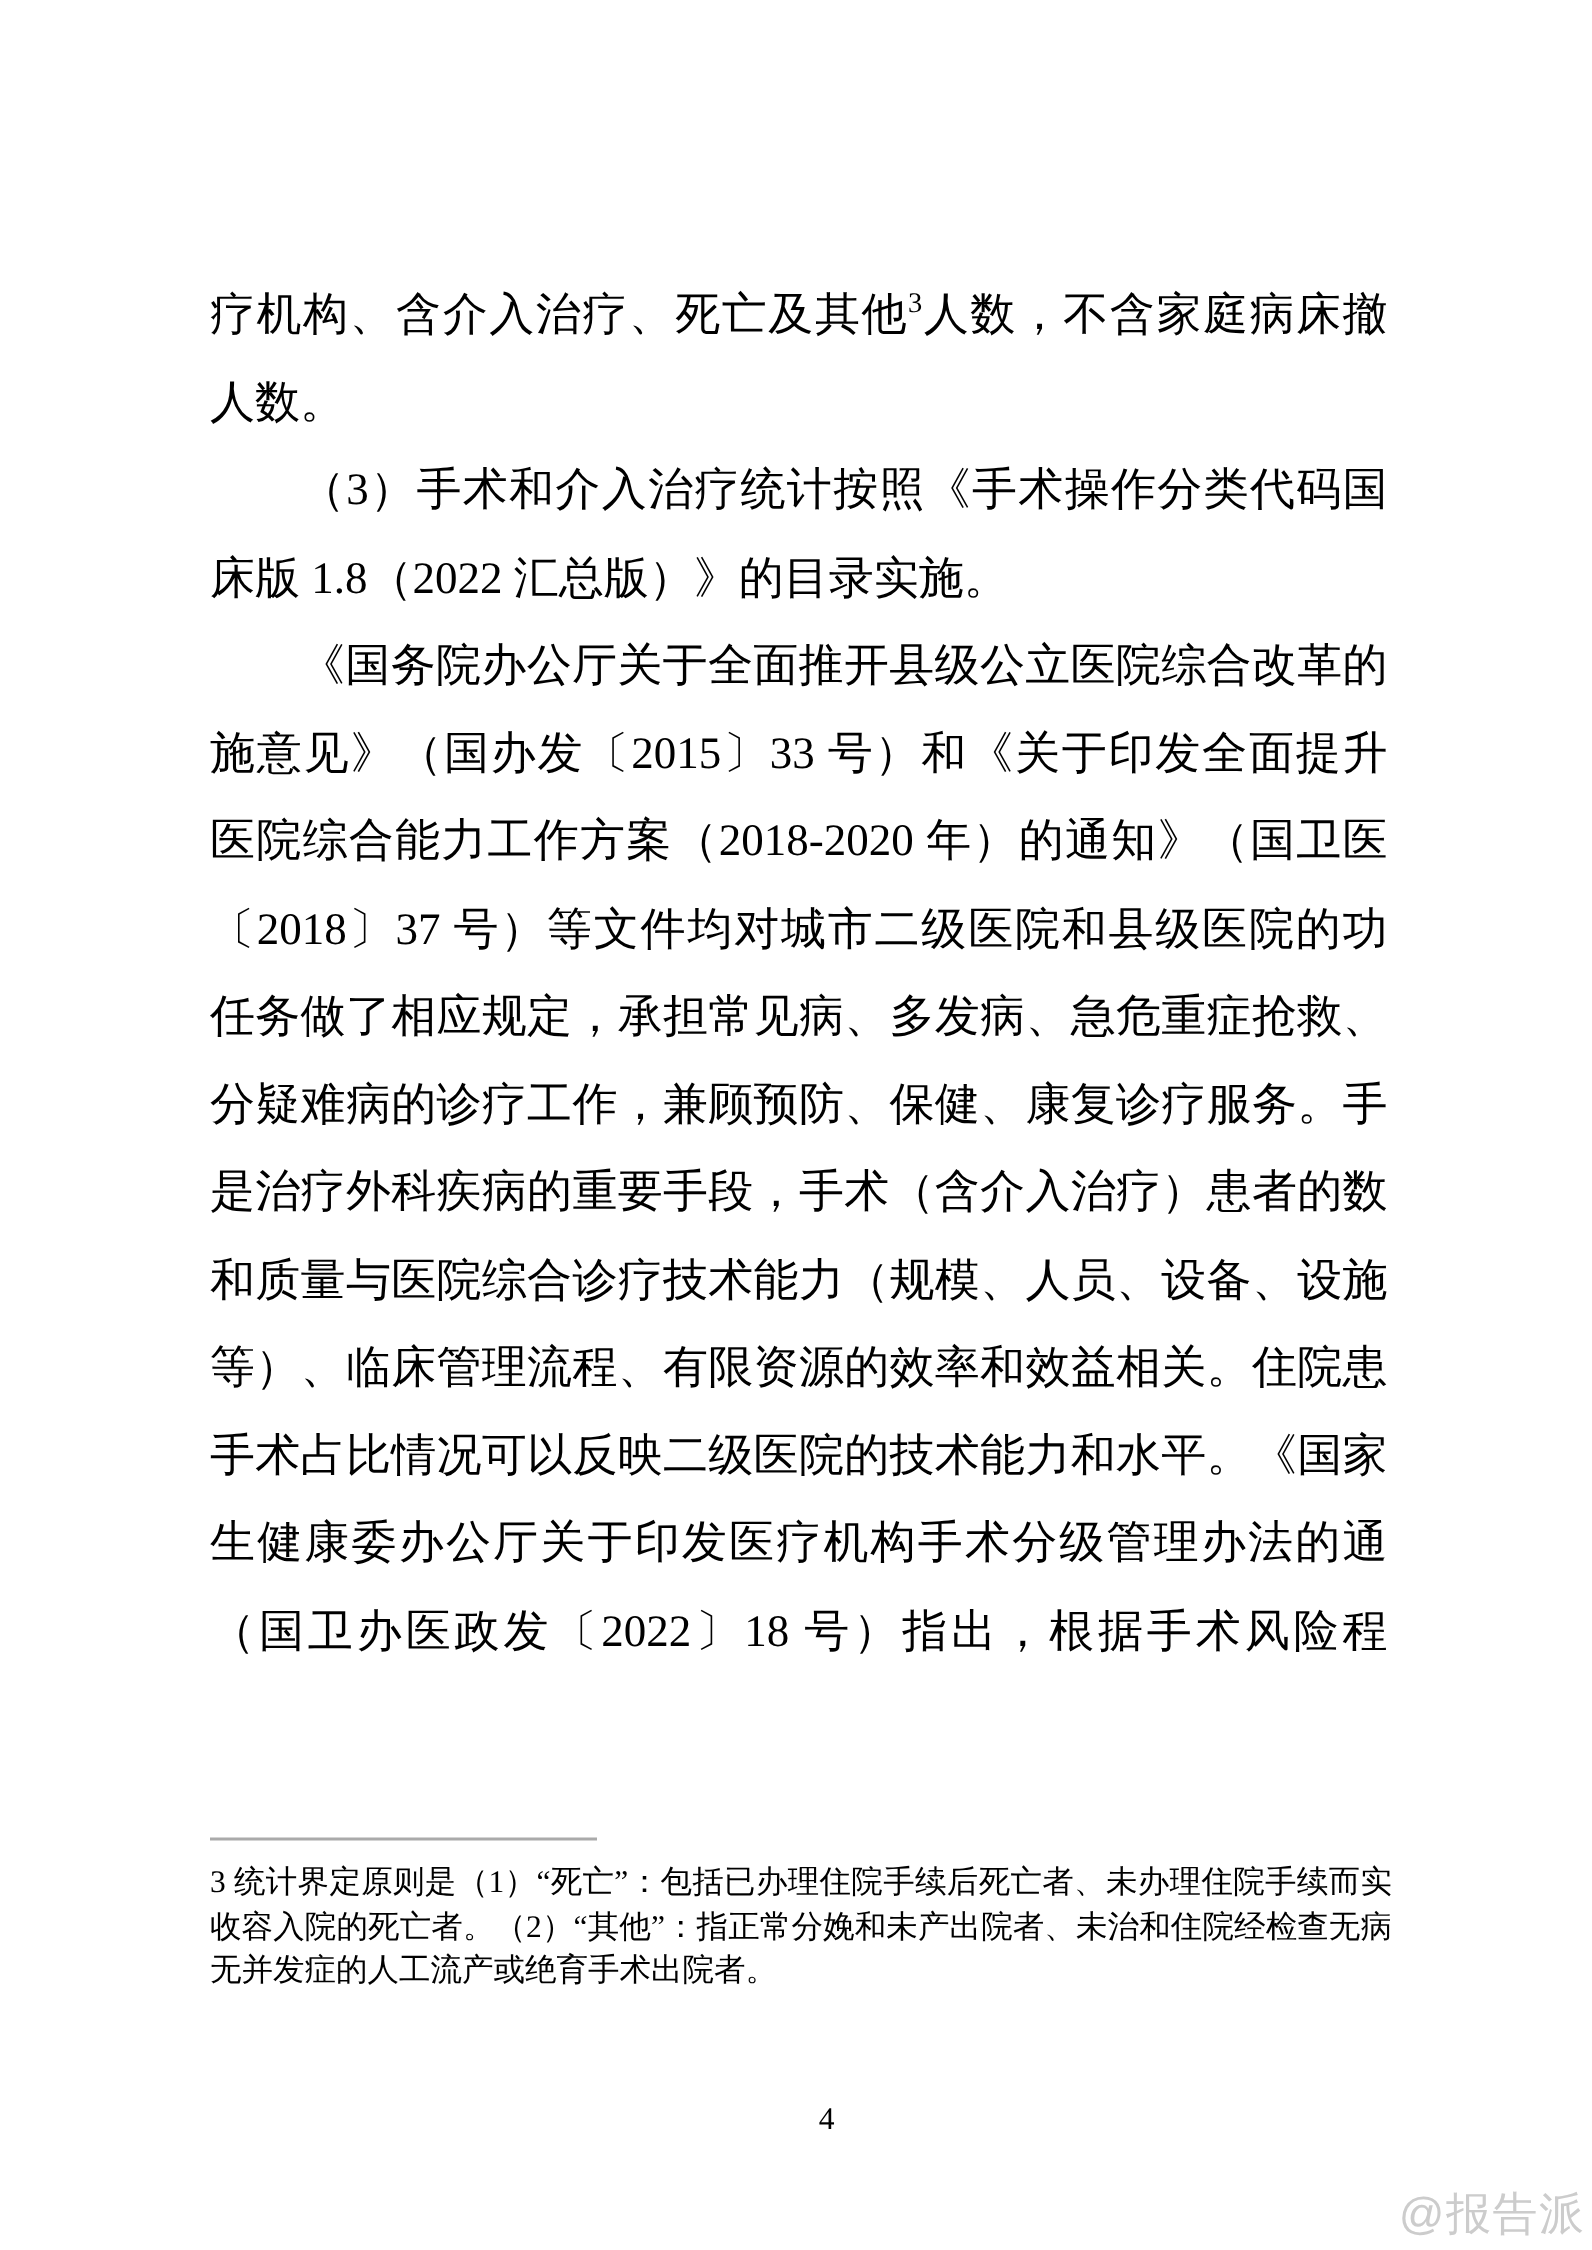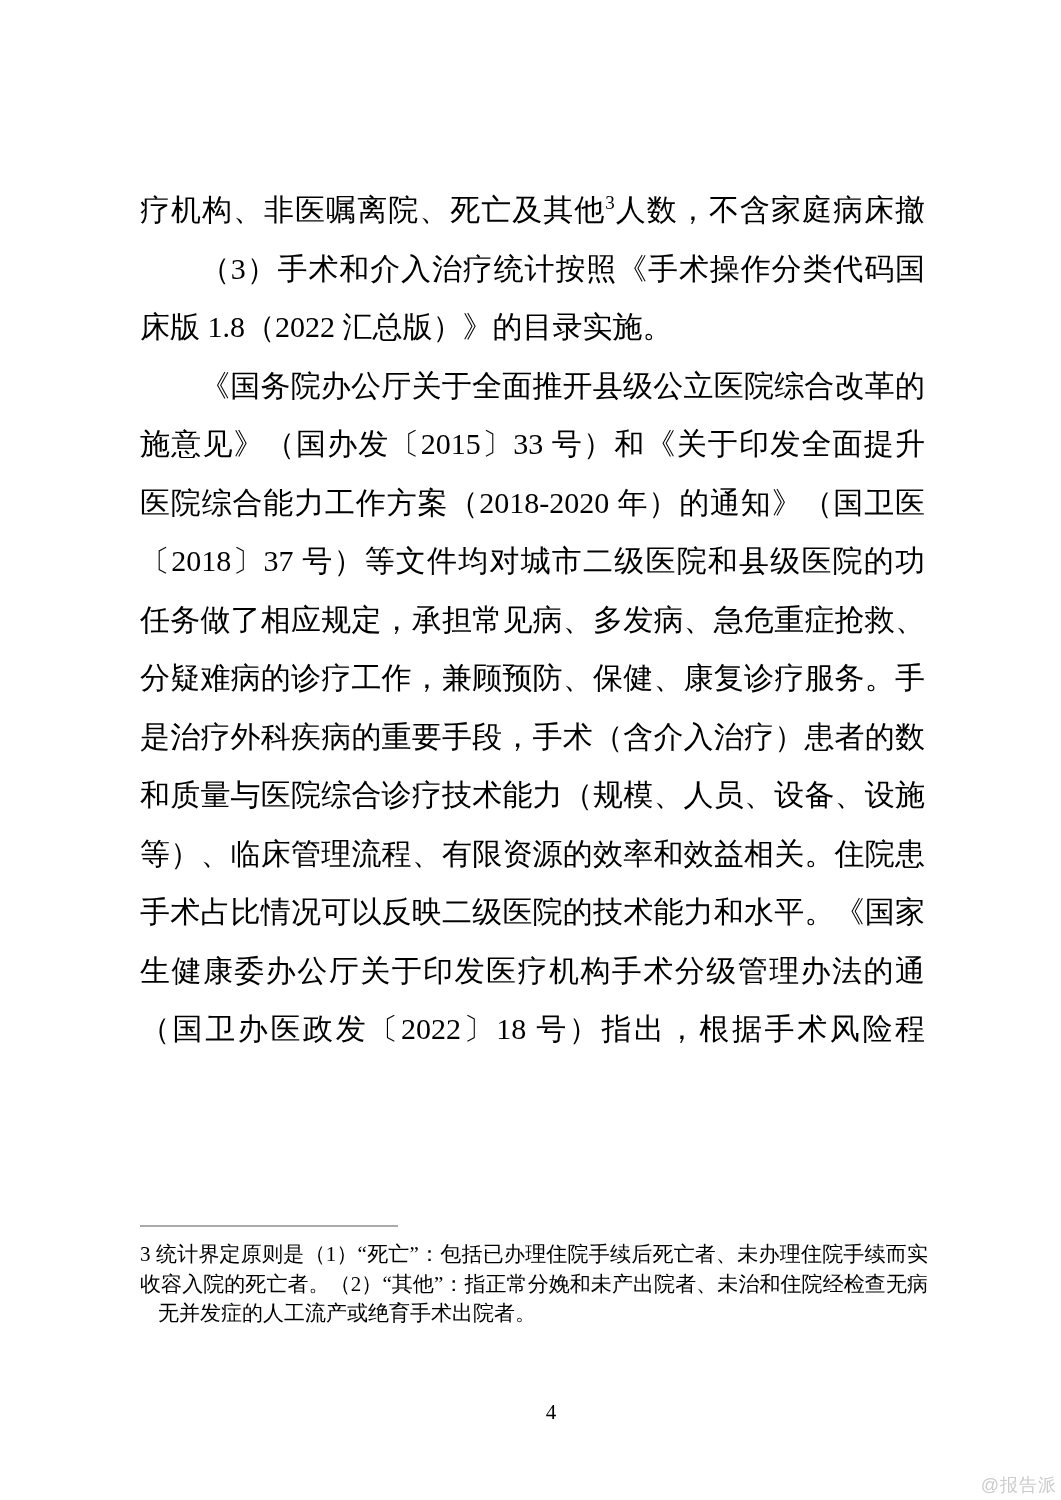--- a/index.html
+++ b/index.html
@@ -66,49 +66,49 @@
   .fline {
     height: 29.5px;
     line-height: 29.5px;
     text-align: justify;
     text-align-last: justify;
     overflow: hidden;
   }
   .fline.no-stretch {
     text-align: right;
     text-align-last: left;
-    margin-left: 18px;
   }
   .page-number {
     position: absolute;
     left: 140px;
     width: 822px;
     top: 1400px;
     text-align: center;
     font-size: 21px;
   }
   .watermark {
     position: absolute;
     right: 4px;
     bottom: 3px;
-    font-size: 18px;
+    font-size: 30px;
     color: #cccccc;
     font-family: "Liberation Sans", "DejaVu Sans", sans-serif;
     letter-spacing: 1px;
   }
 </style>
 </head>
 <body>
 
 <div class="page">
 
   <div class="text-block">
 
-    <div class="bline"><span>疗机构、非医嘱离院、死亡及其他</span><sup class="fn-ref">3</sup><span>人数，不含家庭病床撤床</span></div>
+    <div class="bline"><span>疗机构、含介入治疗、死亡及其他</span><sup class="fn-ref">3</sup><span>人数，不含家庭病床撤床</span></div>
 
+    <div class="bline no-stretch">人数。</div>
 
     <div class="bline indent2">（3）手术和介入治疗统计按照《手术操作分类代码国家临</div>
 
     <div class="bline no-stretch">床版 1.8（2022 汇总版）》的目录实施。</div>
 
 
     <div class="bline indent2">《国务院办公厅关于全面推开县级公立医院综合改革的实</div>
     <div class="bline">施意见》（国办发〔2015〕33 号）和《关于印发全面提升县级</div>
     <div class="bline">医院综合能力工作方案（2018-2020 年）的通知》（国卫医发</div>
     <div class="bline">〔2018〕37 号）等文件均对城市二级医院和县级医院的功能和</div>

